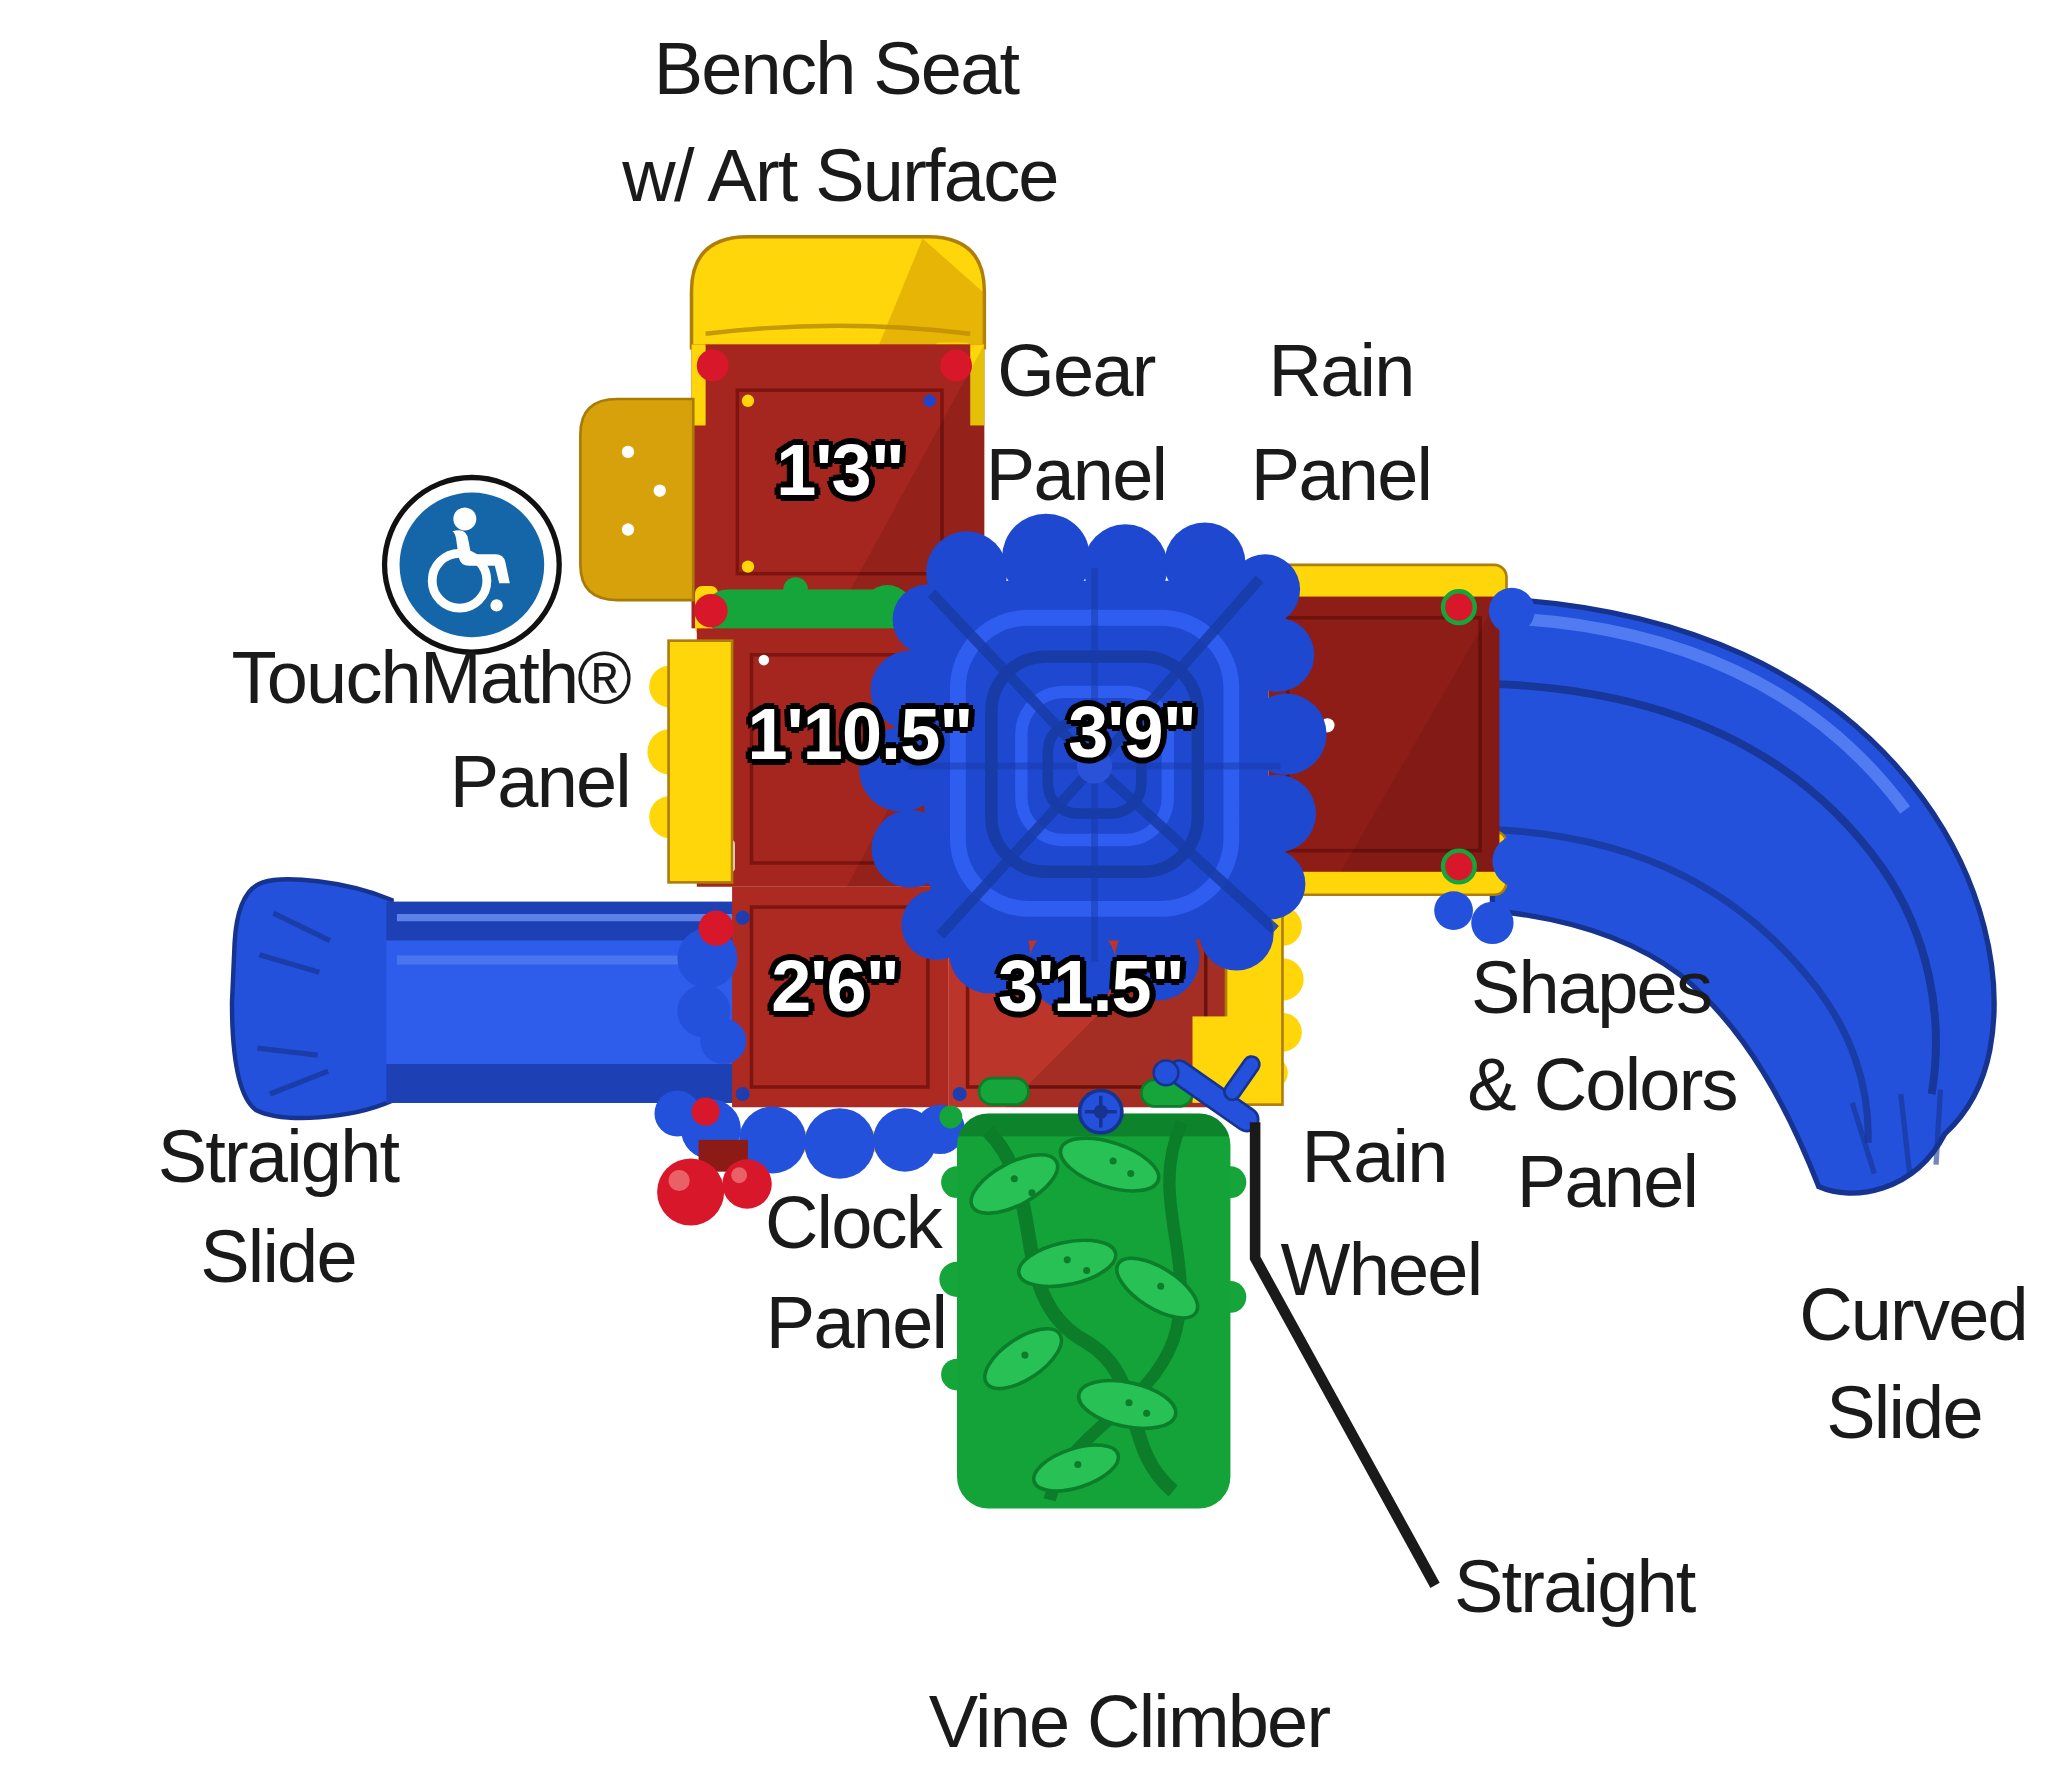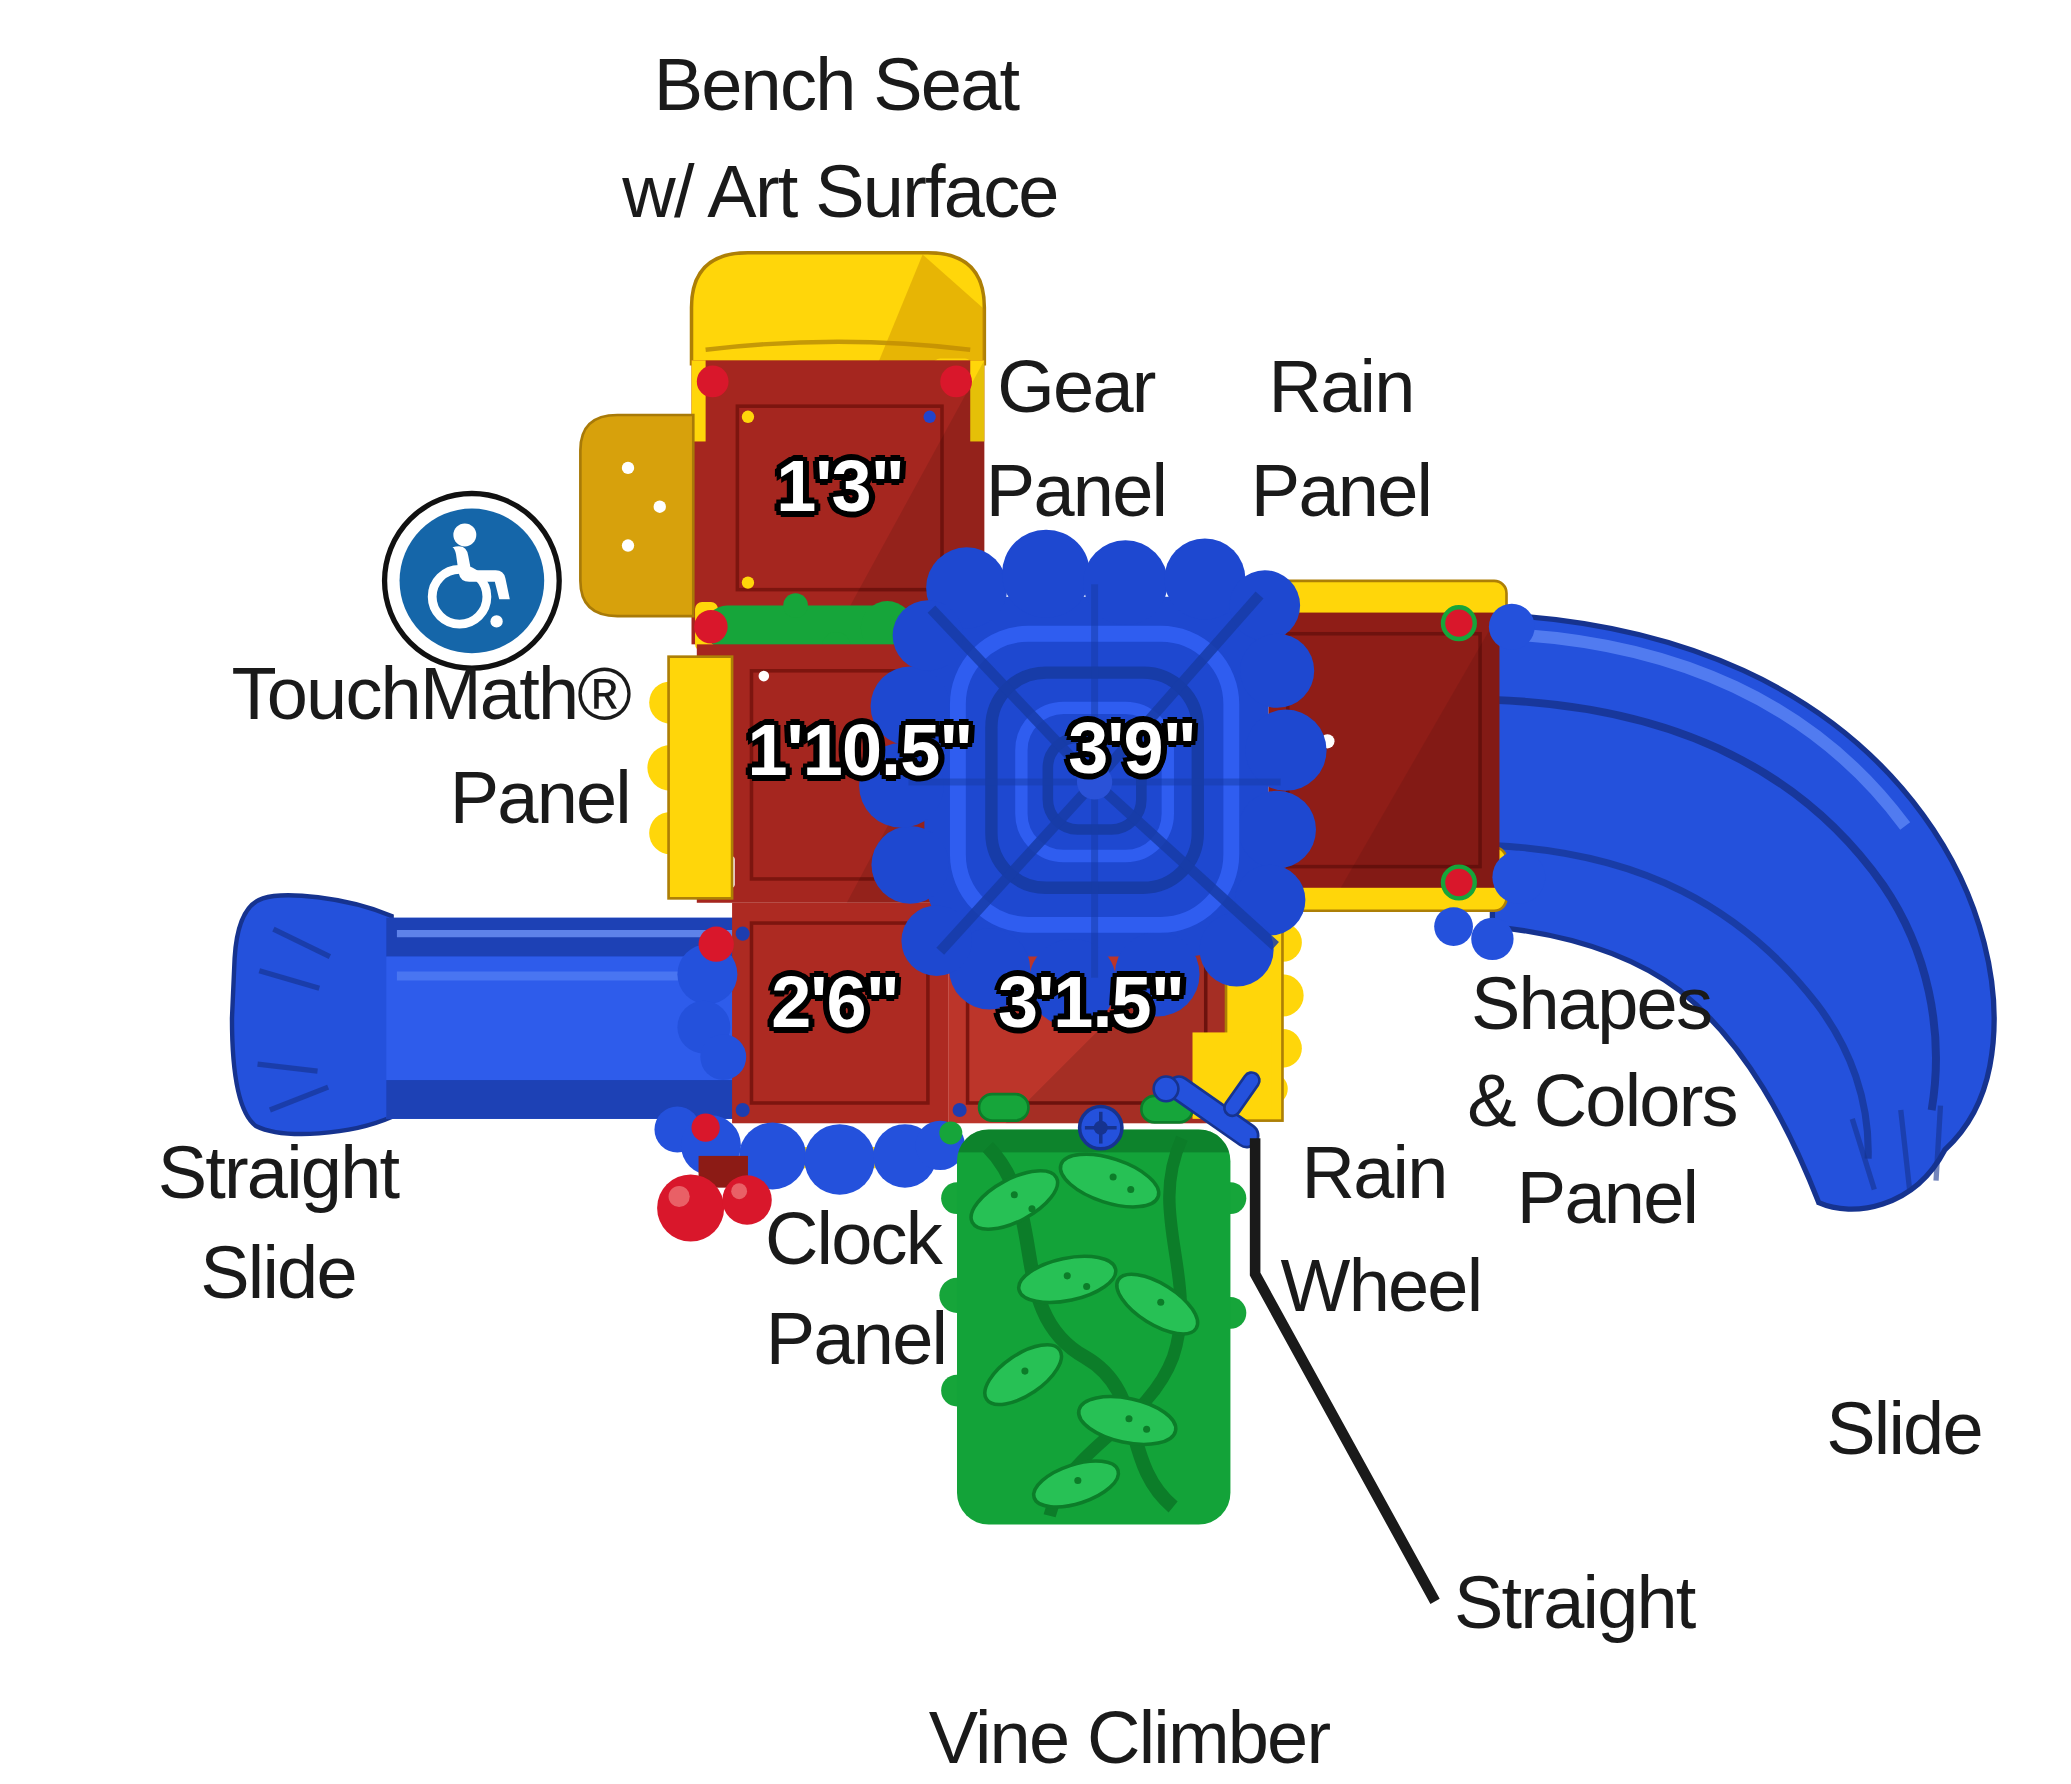--- a/index.html
+++ b/index.html
@@ -4,21 +4,21 @@
 <style>
   :root{
     --ink:#1A1A1A; --deck-red:#A5261F; --deck-red-dark:#8C1B15; --deck-red-bright:#BC352A;
     --panel-stroke:#7C150F; --yellow:#FFD60A; --gold:#D7A10C; --gold-dark:#AD7F06;
     --blue:#2451DC; --blue-dark:#16338F; --blue-mid:#2E5CEB; --blue-lite:#5C86F5;
     --green:#16A53A; --green-dark:#0C7D29; --green-lite:#27C155; --ball-red:#D9172B; --icon-blue:#1566A9;
   }
   html,body{margin:0;padding:0}
   body{width:2071px;height:1785px;background:#fff;position:relative;overflow:hidden;
        font-family:"Liberation Sans",sans-serif;}
-  .stage{position:absolute;left:0;top:16px;width:2071px;height:1384px}
+  .stage{position:absolute;left:0;top:0;width:2071px;height:1384px}
   svg{position:absolute;left:0;top:0}
   .lbl{position:absolute;font-size:74px;line-height:1;letter-spacing:-1.8px;color:var(--ink);white-space:nowrap}
   .c{transform:translate(-50%,-50%)}
   .ry{transform:translateY(-50%);text-align:right}
   .ly{transform:translateY(-50%)}
   .meas{position:absolute;transform:translate(-50%,-50%);font-size:72px;font-weight:700;color:#fff;
         letter-spacing:-0.9px;white-space:nowrap;
         text-shadow:-4.4px -4.4px 0 #000,4.4px -4.4px 0 #000,-4.4px 4.4px 0 #000,4.4px 4.4px 0 #000,
                     -6.2px 0 0 #000,6.2px 0 0 #000,0 -6.2px 0 #000,0 6.2px 0 #000;}
   
@@ -306,20 +306,21 @@
 
   <div class="lbl c" style="left:1374px;top:1157px">Rain</div>
   <div class="lbl c" style="left:1381px;top:1270px">Wheel</div>
 
   <div class="lbl c" style="left:1602px;top:1085px">&amp; Colors</div>
   <div class="lbl c" style="left:1591px;top:988px">Shapes</div>
   <div class="lbl c" style="left:1607px;top:1182px">Panel</div>
 
   <div class="lbl ly" style="left:1454px;top:1587px">Straight</div>
 
+  <div class="lbl c" style="left:1913px;top:1315px">Curved</div>
   <div class="lbl c" style="left:1904px;top:1413px">Slide</div>
 
   <div class="meas" style="left:840px;top:470px">1'3"</div>
   <div class="meas" style="left:860px;top:734px">1'10.5"</div>
   <div class="meas" style="left:1132px;top:732px">3'9"</div>
   <div class="meas" style="left:835px;top:986px">2'6"</div>
   <div class="meas" style="left:1091px;top:986px">3'1.5"</div>
 </div>
 
 

